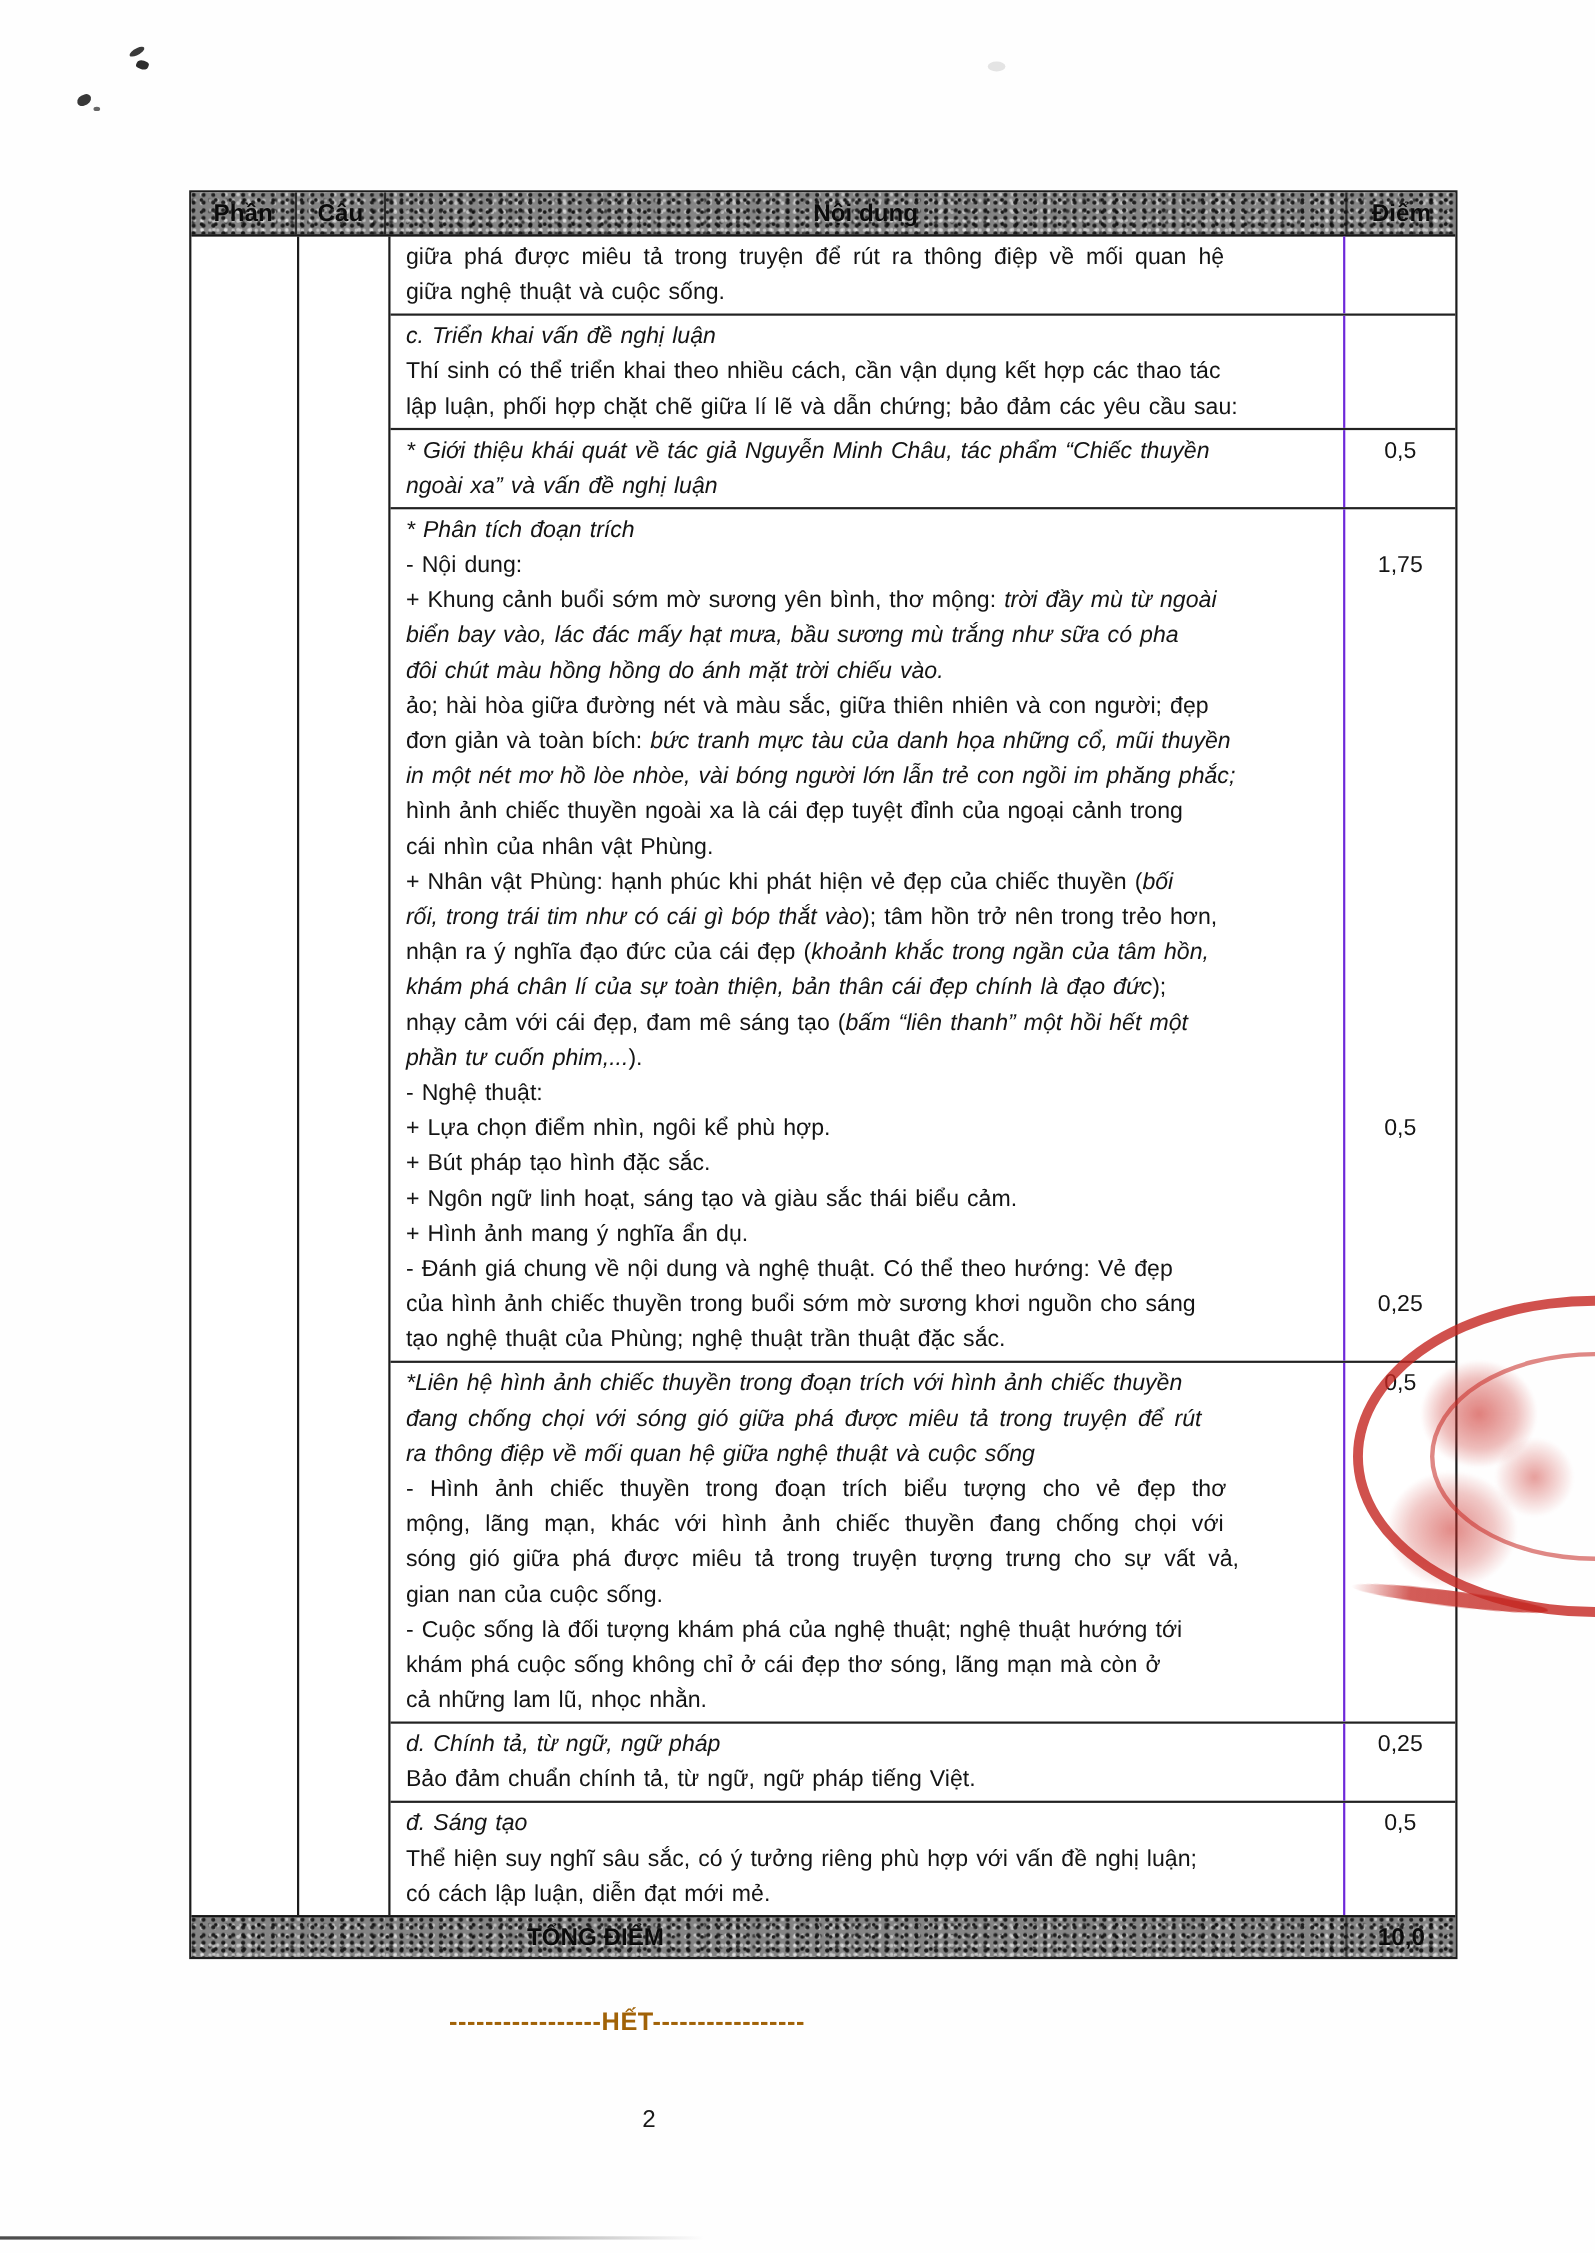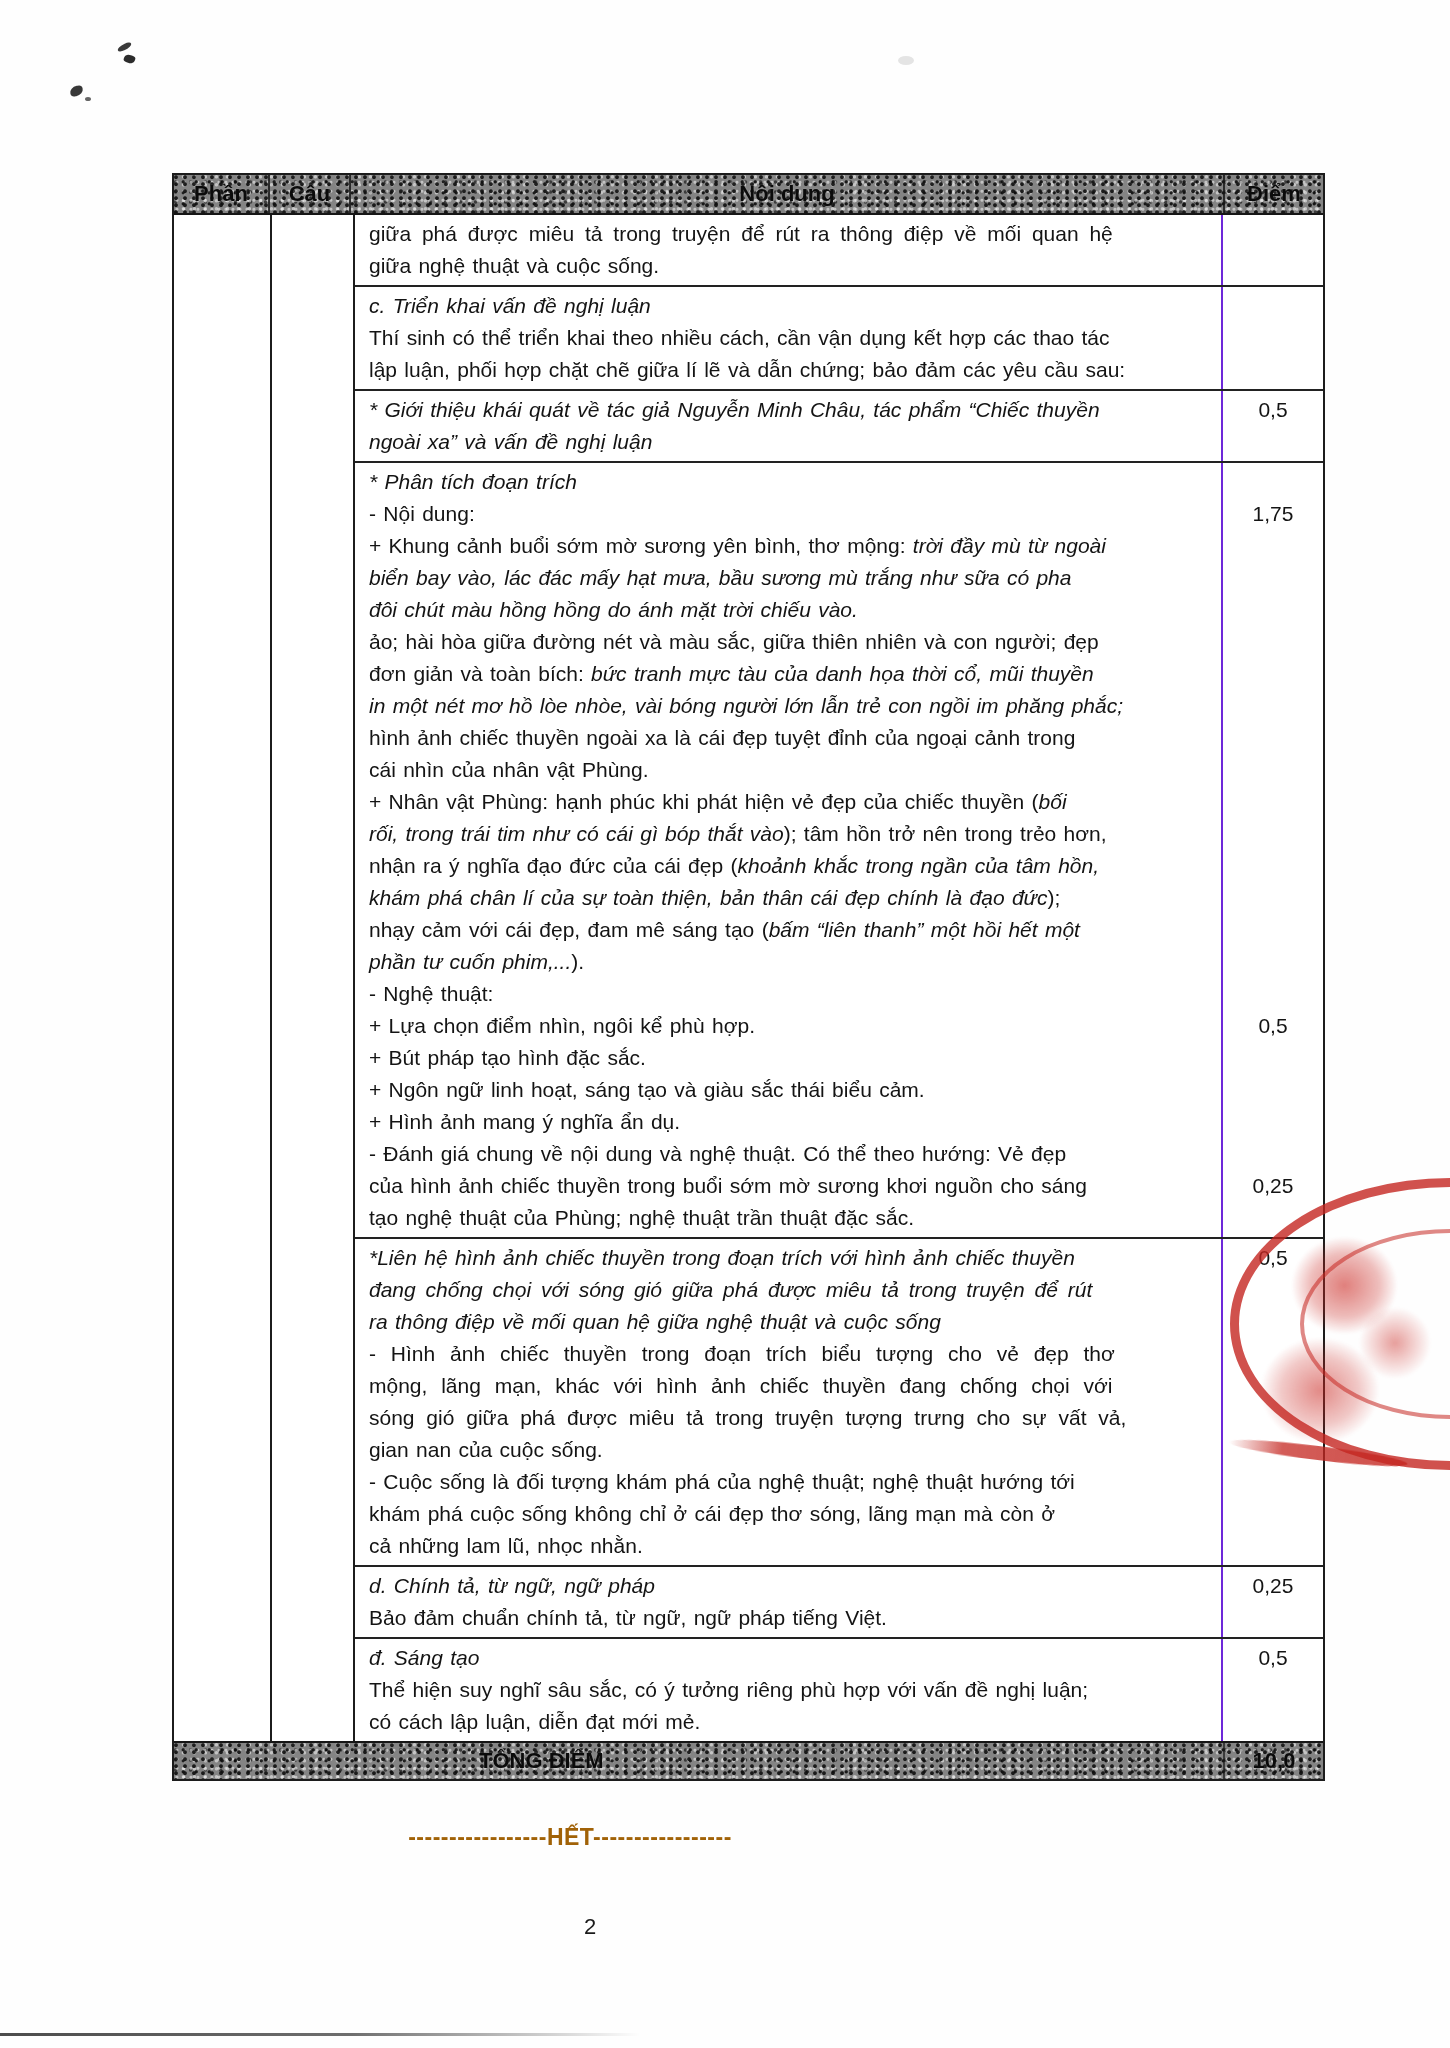--- a/index.html
+++ b/index.html
@@ -164,21 +164,21 @@
           </div>
         </div>
         <div class="t-row">
           <div class="cell-nd">
             <div class="line"><span class="it">* Phân tích đoạn trích</span></div>
             <div class="line"><span>- Nội dung:</span></div>
             <div class="line"><span>+ Khung cảnh buổi sớm mờ sương yên bình, thơ mộng: </span><span class="it">trời đầy mù từ ngoài</span></div>
             <div class="line"><span class="it">biển bay vào, lác đác mấy hạt mưa, bầu sương mù trắng như sữa có pha</span></div>
             <div class="line"><span class="it">đôi chút màu hồng hồng do ánh mặt trời chiếu vào.</span></div>
             <div class="line"><span>ảo; hài hòa giữa đường nét và màu sắc, giữa thiên nhiên và con người; đẹp</span></div>
-            <div class="line"><span>đơn giản và toàn bích: </span><span class="it">bức tranh mực tàu của danh họa thời cổ, mũi thuyền</span></div>
+            <div class="line"><span>đơn giản và toàn bích: </span><span class="it">bức tranh mực tàu của danh họa những cổ, mũi thuyền</span></div>
             <div class="line"><span class="it">in một nét mơ hồ lòe nhòe, vài bóng người lớn lẫn trẻ con ngồi im phăng phắc;</span></div>
             <div class="line"><span>hình ảnh chiếc thuyền ngoài xa là cái đẹp tuyệt đỉnh của ngoại cảnh trong</span></div>
             <div class="line"><span>cái nhìn của nhân vật Phùng.</span></div>
             <div class="line"><span>+ Nhân vật Phùng: hạnh phúc khi phát hiện vẻ đẹp của chiếc thuyền (</span><span class="it">bối</span></div>
             <div class="line"><span class="it">rối, trong trái tim như có cái gì bóp thắt vào</span><span>); tâm hồn trở nên trong trẻo hơn,</span></div>
             <div class="line"><span>nhận ra ý nghĩa đạo đức của cái đẹp (</span><span class="it">khoảnh khắc trong ngần của tâm hồn,</span></div>
             <div class="line"><span class="it">khám phá chân lí của sự toàn thiện, bản thân cái đẹp chính là đạo đức</span><span>);</span></div>
             <div class="line"><span>nhạy cảm với cái đẹp, đam mê sáng tạo (</span><span class="it">bấm “liên thanh” một hồi hết một</span></div>
             <div class="line"><span class="it">phần tư cuốn phim,...</span><span>).</span></div>
             <div class="line"><span>- Nghệ thuật:</span></div>

